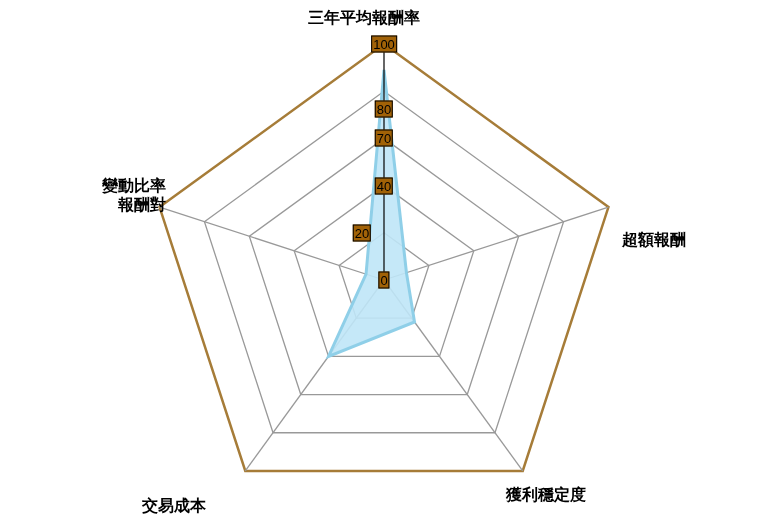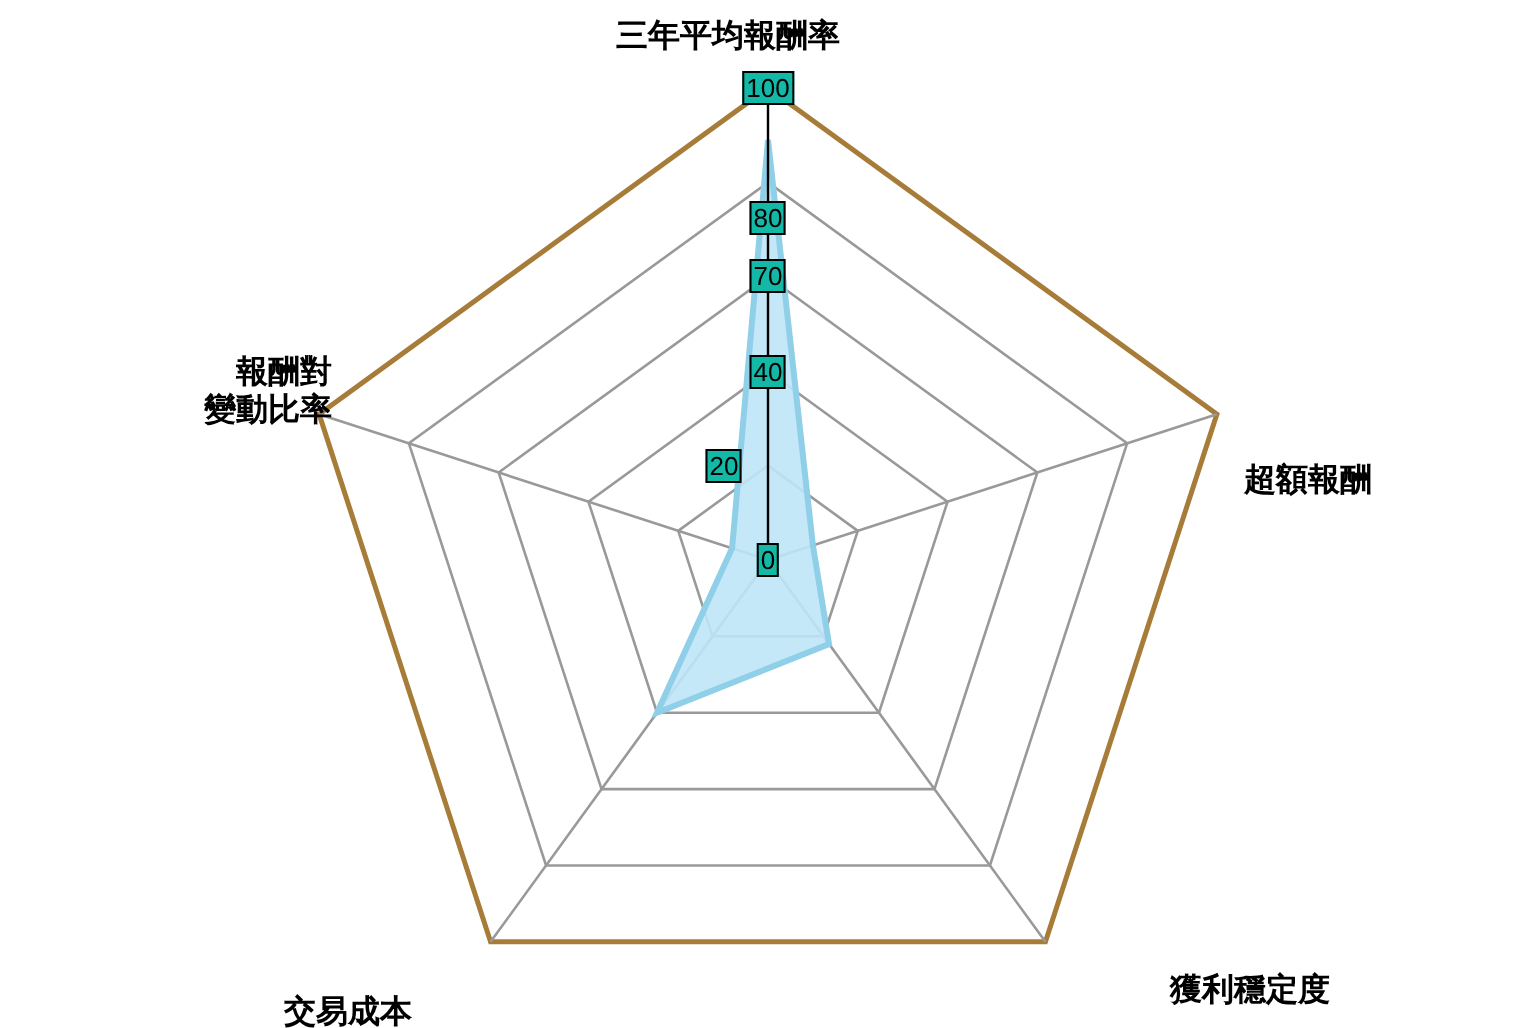--- a/index.html
+++ b/index.html
@@ -1,21 +1,21 @@
 <!DOCTYPE html>
 <html><head>
 <meta charset="utf-8">
 <style>
   html, body { margin: 0; padding: 0; background: #ffffff; }
   body { width: 765px; height: 514px; position: relative; overflow: hidden;
          font-family: "DejaVu Sans", sans-serif; }
   #chart { position: absolute; left: 0; top: 0; }
   .axis-label { position: absolute; font-weight: bold; font-size: 16px; color: #000;
                 white-space: nowrap; line-height: 19px; }
-  .tick-label { position: absolute; font-size: 13px; color: #000; background: #14b8a6;
+  .tick-label { position: absolute; font-size: 13px; color: #000; background: #a16207;
                 border: 1px solid #000; padding: 0 1px; line-height: 15px;
                 font-family: "Liberation Sans", sans-serif; transform: translate(-50%, -50%); }
 </style>
 </head>
 <body>
 
 <svg id="chart" width="765" height="514" viewBox="0 0 765 514">
   <g id="grid">
       <polygon points="384,232.8 428.88986756913124,265.4143978655025 411.7434639082047,318.1856021344975 356.2565360917953,318.1856021344975 339.11013243086876,265.4143978655025" fill="none" stroke="#999999" stroke-width="1.3"></polygon>
       <polygon points="384,185.6 473.7797351382625,250.82879573100496 439.4869278164095,356.37120426899503 328.51307218359057,356.37120426899503 294.2202648617375,250.82879573100496" fill="none" stroke="#999999" stroke-width="1.3"></polygon>
@@ -41,23 +41,23 @@
     <div class="tick-label" style="left: 384px; top: 185.6px;">40</div>
     <div class="tick-label" style="left: 384px; top: 138.4px;">70</div>
     <div class="tick-label" style="left: 384px; top: 109px;">80</div>
     <div class="tick-label" style="left: 384px; top: 44px;">100</div>
     <div class="axis-label" style="left: 308px; top: 8px; width: 152px; ">
       <div>三年平均報酬率</div>
     </div>
     <div class="axis-label" style="left: 622px; top: 190px; width: 100px; text-align: left; margin-top: 40px;">
       <div>超額報酬</div>
     </div>
-    <div class="axis-label" style="left: 535px; top: 485px; width: 130px; text-align: right;">
+    <div class="axis-label" style="left: 506px; top: 485px; width: 130px; text-align: left;">
       <div>獲利穩定度</div>
     </div>
     <div class="axis-label" style="left: 142px; top: 485px; width: 110px; text-align: left; margin-top: 11px;">
       <div>交易成本</div>
     </div>
     <div class="axis-label" style="left: 50px; top: 176px; width: 116px; text-align: right;">
+      <div>變動比率</div>
       <div>報酬對</div>
-      <div>變動比率</div>
     </div>
   </div>
 
 </body></html>

